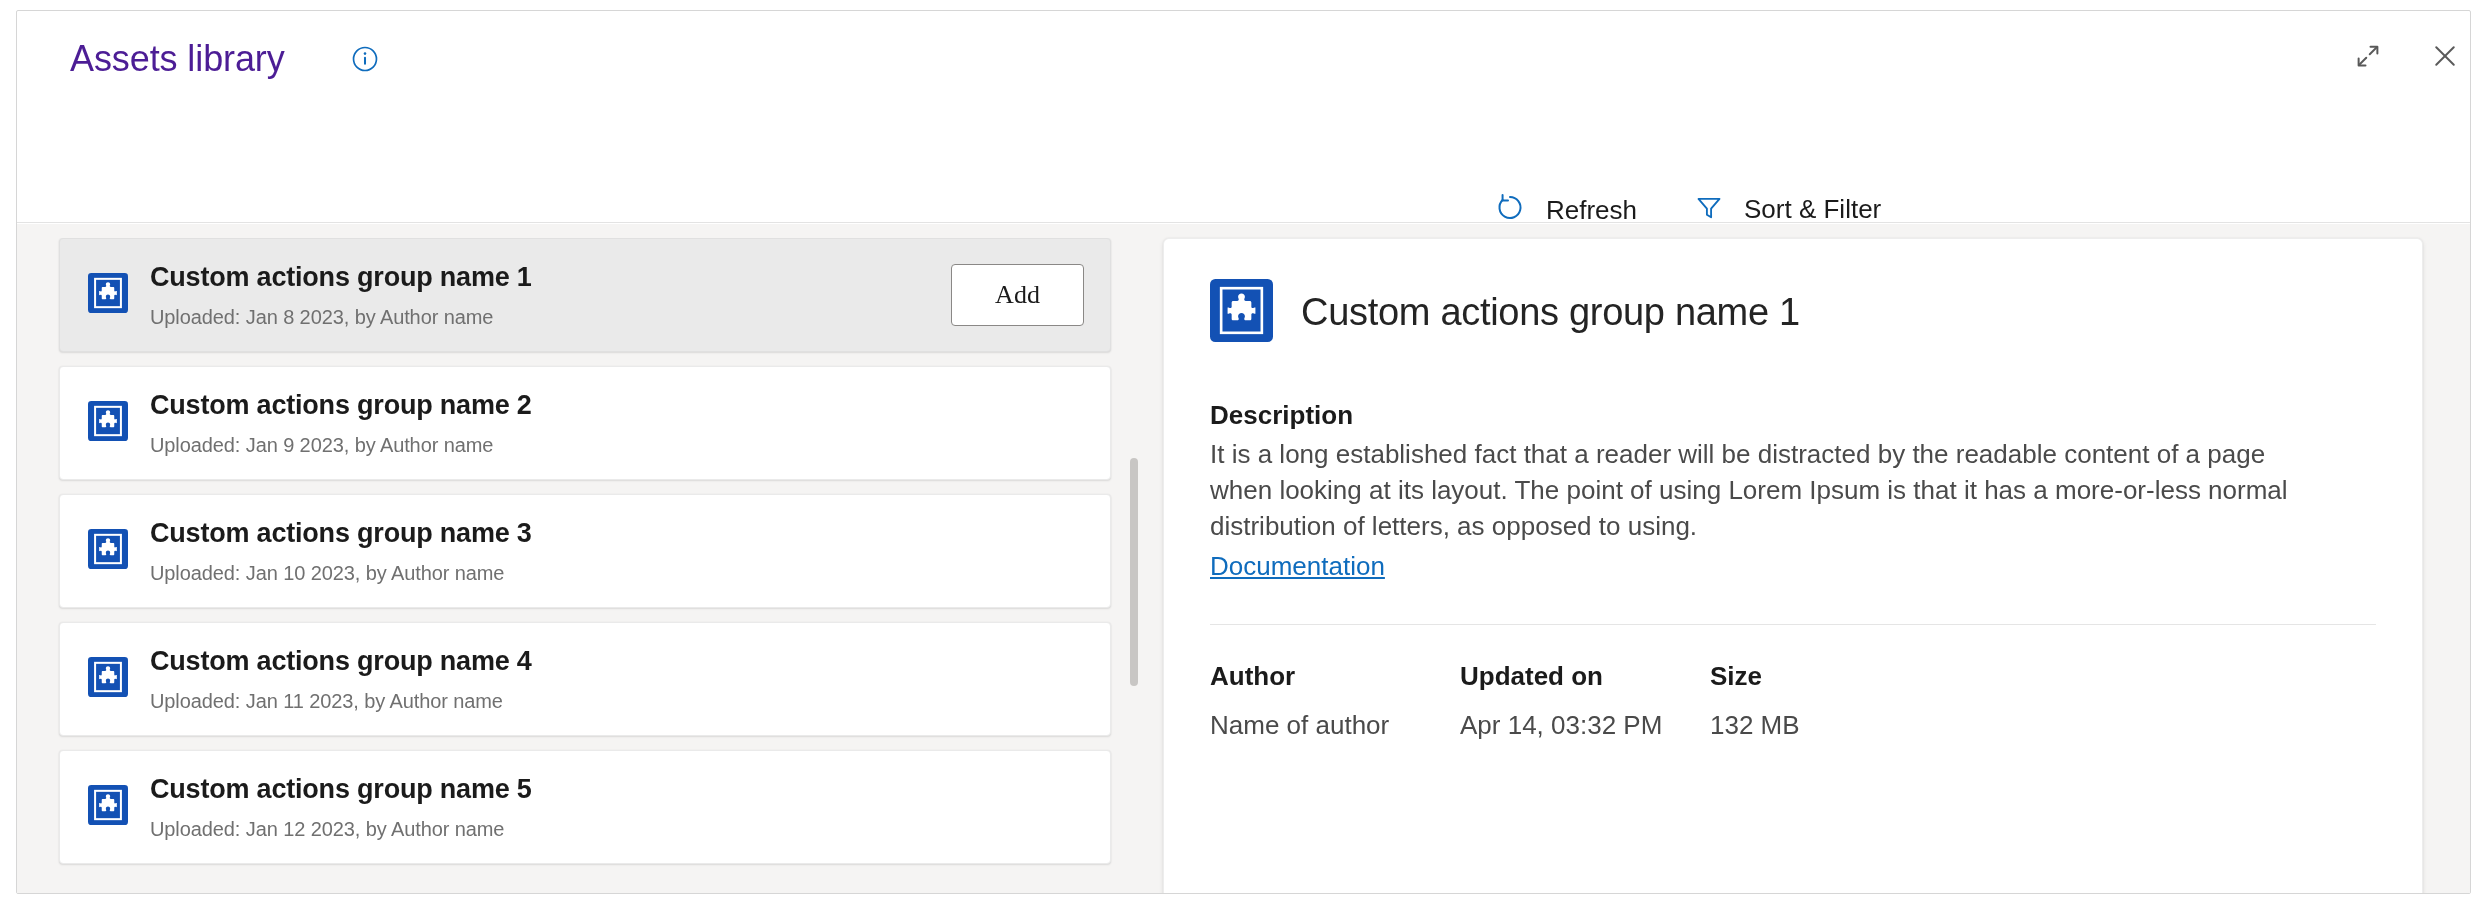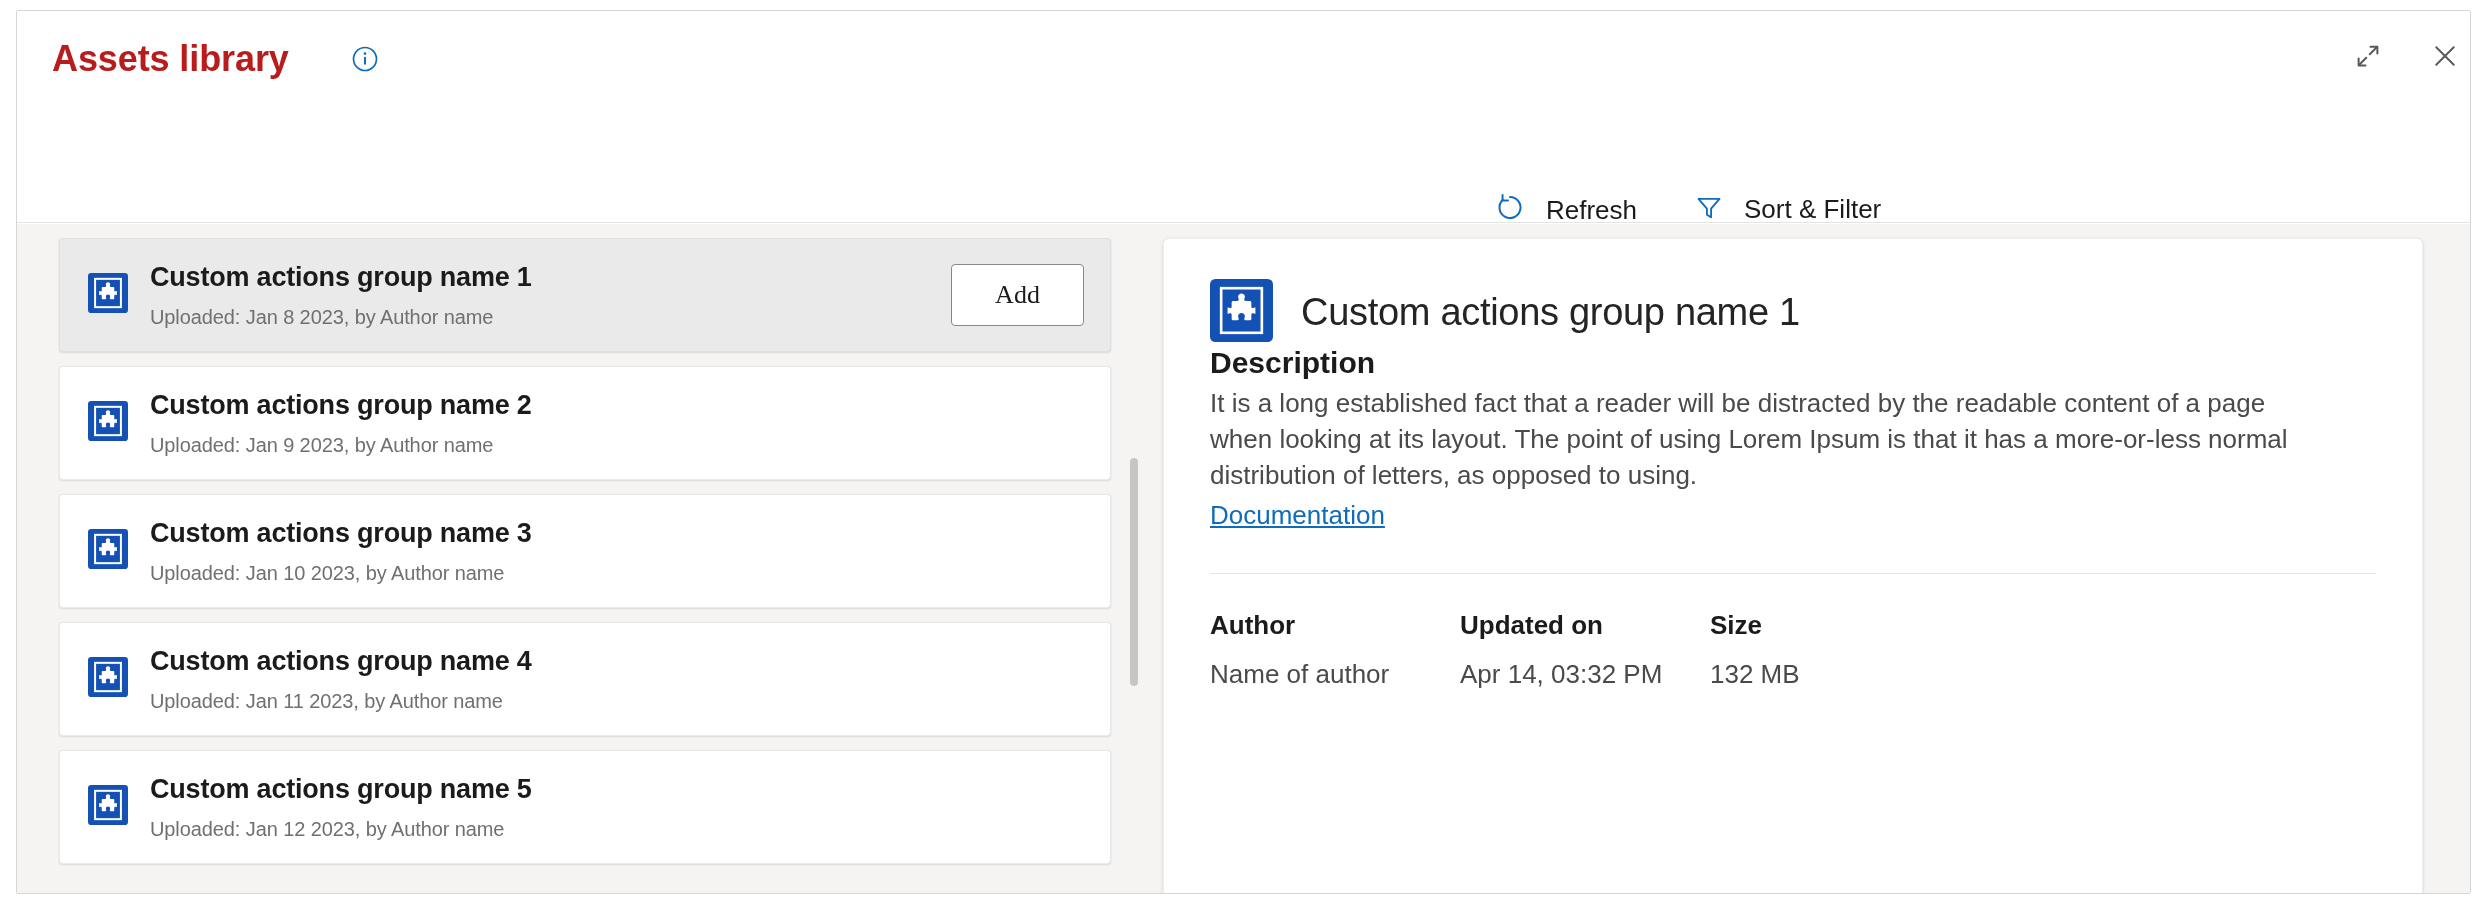--- a/index.html
+++ b/index.html
@@ -21,25 +21,25 @@
     overflow: hidden;
   }
 
   
   .titlebar {
     position: absolute;
     left: 0; top: 0; right: 0; height: 82px;
   }
   .title-text {
     position: absolute;
-    left: 35px; top: 48px;
+    left: 53px; top: 48px;
     transform: translateY(-50%);
     font-size: 36px;
-    font-weight: 700;
-    color: #b91c1c;
+    font-weight: 400;
+    color: #4c1d95;
     letter-spacing: -0.1px;
     white-space: nowrap;
   }
   .info-icon {
     position: absolute;
     left: 348px; top: 48px;
     transform: translate(-50%, -50%);
     width: 27px; height: 27px;
   }
   .win-btn {
@@ -189,21 +189,22 @@
   }
   .detail-head {
     display: flex; align-items: center; gap: 28px;
     margin-top: 12px;
   }
   .detail-title {
     font-size: 38px; font-weight: 400; color: #242424;
     letter-spacing: -0.3px;
   }
   .section-label {
-    font-size: 30px; font-weight: 700; color: #1b1b1b;
+    margin-top: 54px;
+    font-size: 26px; font-weight: 700; color: #1b1b1b;
   }
   .desc-text {
     margin-top: 6px;
     font-size: 26px; line-height: 1.38; color: #4a4a4a;
     max-width: 1120px;
   }
   .doc-link {
     display: inline-block;
     margin-top: 6px;
     font-size: 26px; color: #0f6cbd;

